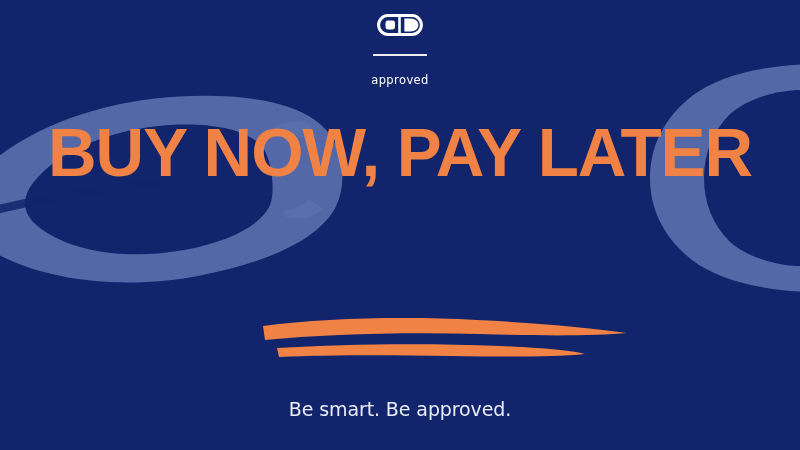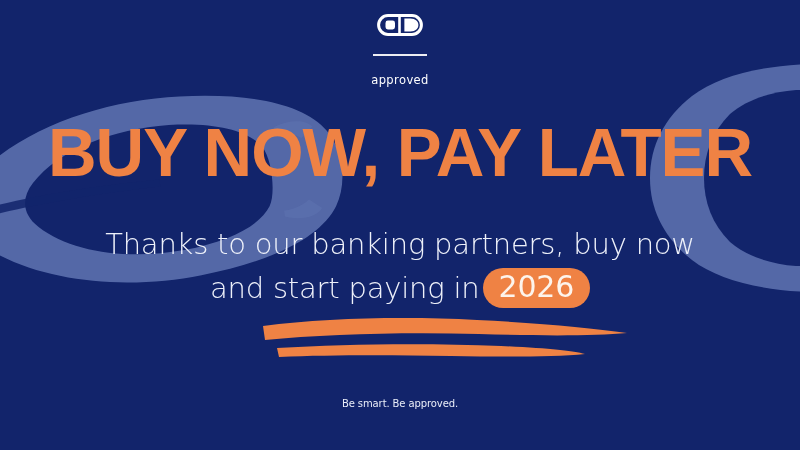--- a/index.html
+++ b/index.html
@@ -118,21 +118,21 @@
 
   
   #tagline {
     position: absolute;
     top: 398px;
     left: 0;
     right: 0;
     text-align: center;
     color: #e9edf8;
     font-family: "DejaVu Sans", sans-serif;
-    font-size: 10px;
+    font-size: 19px;
     font-weight: 400;
     letter-spacing: -0.1px;
   }
 </style>
 </head>
 <body>
 
 <div id="stage">
 
   <svg id="bg-art" viewBox="0 0 800 450">
@@ -188,27 +188,20 @@
 
       <path d="M27.4,4.6 L33.4,4.6 C38.6,4.6 41.4,7.6 41.4,11 C41.4,14.4 38.6,17.4 33.4,17.4
                L27.4,17.4 Z" fill="#ffffff"></path>
     </svg>
     <div id="brand-rule"></div>
     <div id="brand-word">approved</div>
   </div>
 
   <div id="headline">BUY NOW, PAY LATER</div>
 
-  <div id="subhead">
-    <span class="line line1">Thanks to our banking partners, buy now</span>
-    <span class="line line2">
-      <span>and start paying in</span>
-      <span class="pill">2026</span>
-    </span>
-  </div>
 
   <svg id="scribble" viewBox="0 0 380 58">
 
     <path d="M8,20 C70,12 150,10 222,14 C286,17 336,22 372,27
              C340,30 288,30 224,28 C150,26 70,28 10,34 Z" fill="#ef8244"></path>
 
     <path d="M22,42 C90,38 170,37 246,40 C292,42 318,45 330,48
              C300,51 250,51 196,50 C130,49 74,49 24,51 Z" fill="#ef8244"></path>
   </svg>
 

